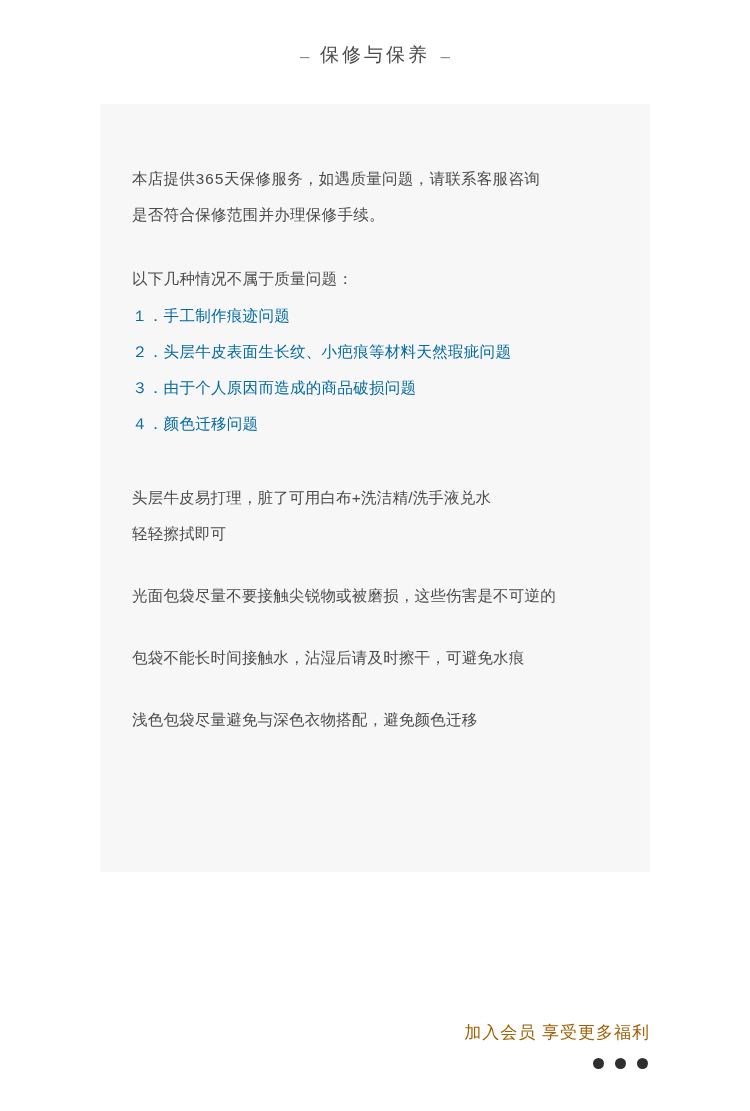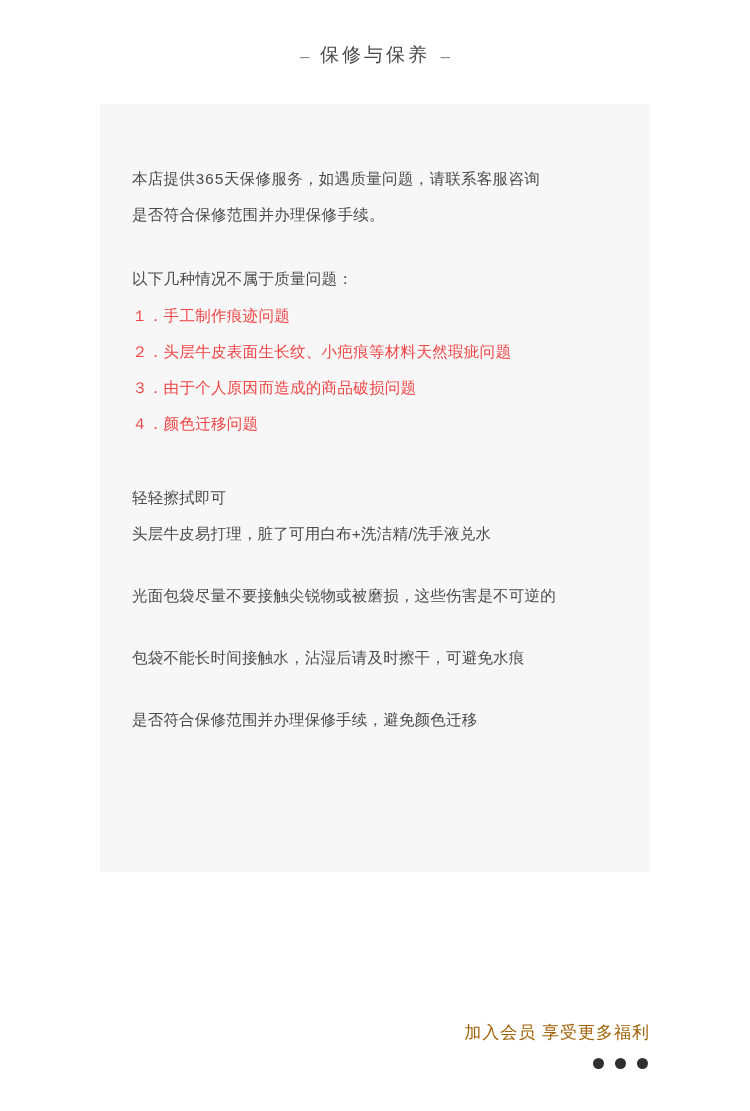--- a/index.html
+++ b/index.html
@@ -67,21 +67,21 @@
 
   .block {
     margin-bottom: 0;
   }
   .gap-lg { height: 38px; }
   .gap-md { height: 28px; }
 
   .list-item {
     font-size: 15.5px;
     line-height: 36px;
-    color: #ef4444;
+    color: #0369a1;
     letter-spacing: 0.3px;
     white-space: nowrap;
   }
 
   .care-line {
     font-size: 15.5px;
     line-height: 36px;
     color: #4b4b4b;
     letter-spacing: 0.2px;
     white-space: nowrap;
@@ -146,35 +146,35 @@
         <div class="para">以下几种情况不属于质量问题：</div>
         <div class="list-item">１．手工制作痕迹问题</div>
         <div class="list-item">２．头层牛皮表面生长纹、小疤痕等材料天然瑕疵问题</div>
         <div class="list-item">３．由于个人原因而造成的商品破损问题</div>
         <div class="list-item">４．颜色迁移问题</div>
       </div>
 
       <div class="gap-lg"></div>
 
       <div class="care-block">
+        <div class="care-line">头层牛皮易打理，脏了可用白布+洗洁精/洗手液兑水</div>
         <div class="care-line">轻轻擦拭即可</div>
-        <div class="care-line">头层牛皮易打理，脏了可用白布+洗洁精/洗手液兑水</div>
       </div>
 
       <div class="care-block">
         <div class="care-line">光面包袋尽量不要接触尖锐物或被磨损，这些伤害是不可逆的</div>
       </div>
 
       <div class="care-block">
         <div class="care-line">包袋不能长时间接触水，沾湿后请及时擦干，可避免水痕</div>
       </div>
 
 
       <div class="care-block">
-        <div class="care-line">是否符合保修范围并办理保修手续，避免颜色迁移</div>
+        <div class="care-line">浅色包袋尽量避免与深色衣物搭配，避免颜色迁移</div>
       </div>
 
     </div>
   </div>
 
   <div class="footer">
     <span class="footer-text">加入会员  享受更多福利</span>
     <div class="dots">
       <span class="dot"></span>
       <span class="dot"></span>

